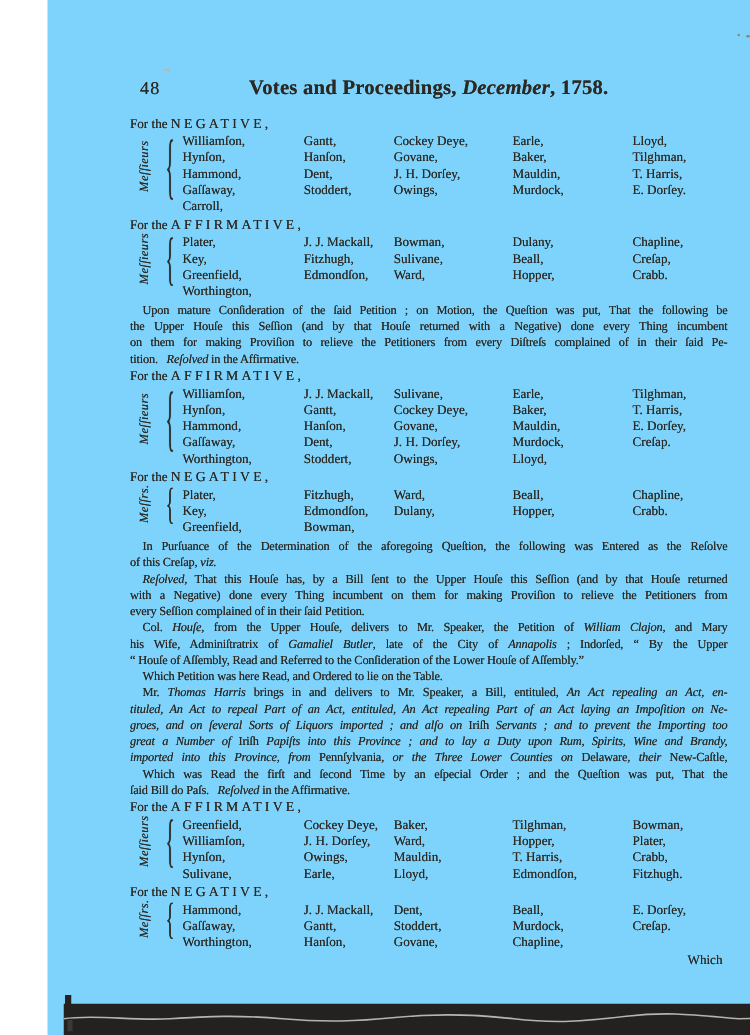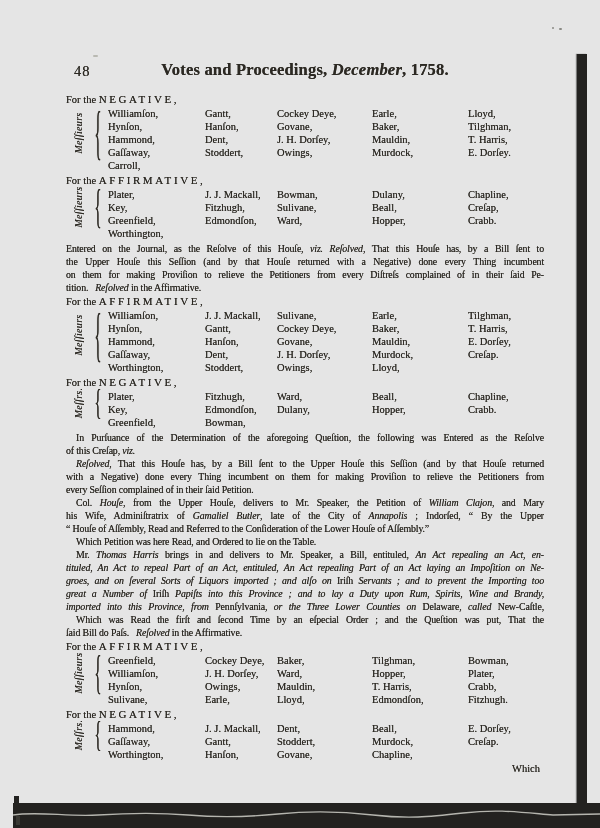--- a/index.html
+++ b/index.html
@@ -2,21 +2,21 @@
 <html><head>
 <meta charset="utf-8">
 <style>
   html,body{margin:0;padding:0;}
   body{
     width:600px;height:828px;position:relative;overflow:hidden;
     background:#ffffff;
     font-family:"Liberation Serif","DejaVu Serif",serif;
     color:#2c2923;
   }
-  .page{position:absolute;inset:0;background:#e5e5e5;}
+  .page{position:absolute;inset:0;background:#7dd3fc;margin-left:38px;}
   .content{position:absolute;left:66px;top:60px;width:478px;}
   .header{position:relative;text-align:center;margin-bottom:9px;height:24px;}
   .pagenum{position:absolute;left:8px;top:3px;font-size:14.5px;letter-spacing:1px;}
   .title{font-size:16.5px;font-weight:bold;letter-spacing:.2px;white-space:nowrap;}
   .it{font-style:italic;}
   .ink{text-shadow:0 0 .4px rgba(44,41,35,.85);}
   .vhead{text-align:left;font-size:10.5px;line-height:13px;margin:1px 0;white-space:nowrap;}
   .vhead .caps{font-size:11px;letter-spacing:2.6px;}
   .vote{position:relative;margin:0 0 2px;}
   .vnames{margin-left:42px;display:grid;grid-template-columns:97px 72px 95px 96px 1fr;
@@ -102,21 +102,21 @@
             <div class="vcell">Hopper,</div>
             <div class="vcell">Crabb.</div>
             <div class="vcell">Worthington,</div>
             <div class="vcell"></div>
             <div class="vcell"></div>
             <div class="vcell"></div>
             <div class="vcell"></div>
           </div>
         </div>
         <div class="para">
-          <div class="pline"><span>Entered on the Journal, as the Reſolve of this Houſe, </span><span class="it">viz. Reſolved</span><span>, That this Houſe has, by a Bill ſent to</span></div>
+          <div class="pline first"><span>Upon mature Conſideration of the ſaid Petition ; on Motion, the Queſtion was put, That the following be</span></div>
           <div class="pline"><span>the Upper Houſe this Seſſion (and by that Houſe returned with a Negative) done every Thing incumbent</span></div>
           <div class="pline"><span>on them for making Proviſion to relieve the Petitioners from every Diſtreſs complained of in their ſaid Pe-</span></div>
           <div class="pline last"><span>tition. &nbsp; </span><span class="it">Reſolved</span><span> in the Affirmative.</span></div>
         </div>
         <div class="vote">
           <div class="vhead"><span>For the </span><span class="caps">AFFIRMATIVE,</span></div>
           <span class="vlabel">Meſſieurs</span>
           <span class="vbrace" style="transform: translateY(-50%) scaleY(3.42) scaleX(0.85);">{</span>
           <div class="vnames">
             <div class="vcell">Williamſon,</div>
@@ -183,21 +183,21 @@
           <div class="pline last"><span>“ Houſe of Aſſembly, Read and Referred to the Conſideration of the Lower Houſe of Aſſembly.”</span></div>
         </div>
         <div class="para">
           <div class="pline last first"><span>Which Petition was here Read, and Ordered to lie on the Table.</span></div>
         </div>
         <div class="para">
           <div class="pline first"><span>Mr. </span><span class="it">Thomas Harris</span><span> brings in and delivers to Mr. Speaker, a Bill, entituled, </span><span class="it">An Act repealing an Act, en-</span></div>
           <div class="pline"><span class="it">tituled, An Act to repeal Part of an Act, entituled, An Act repealing Part of an Act laying an Impoſition on Ne-</span></div>
           <div class="pline"><span class="it">groes, and on ſeveral Sorts of Liquors imported ; and alſo on </span><span>Iriſh</span><span class="it"> Servants ; and to prevent the Importing too</span></div>
           <div class="pline"><span class="it">great a Number of </span><span>Iriſh</span><span class="it"> Papiſts into this Province ; and to lay a Duty upon Rum, Spirits, Wine and Brandy,</span></div>
-          <div class="pline"><span class="it">imported into this Province, from </span><span>Pennſylvania</span><span class="it">, or the Three Lower Counties on </span><span>Delaware</span><span class="it">, called </span><span>New-Caſtle,</span></div>
+          <div class="pline"><span class="it">imported into this Province, from </span><span>Pennſylvania</span><span class="it">, or the Three Lower Counties on </span><span>Delaware</span><span class="it">, their </span><span>New-Caſtle,</span></div>
         </div>
         <div class="para">
           <div class="pline first"><span>Which was Read the firſt and ſecond Time by an eſpecial Order ; and the Queſtion was put, That the</span></div>
           <div class="pline last"><span>ſaid Bill do Paſs. &nbsp; </span><span class="it">Reſolved</span><span> in the Affirmative.</span></div>
         </div>
         <div class="vote">
           <div class="vhead"><span>For the </span><span class="caps">AFFIRMATIVE,</span></div>
           <span class="vlabel">Meſſieurs</span>
           <span class="vbrace" style="transform: translateY(-50%) scaleY(2.74) scaleX(0.85);">{</span>
           <div class="vnames">

